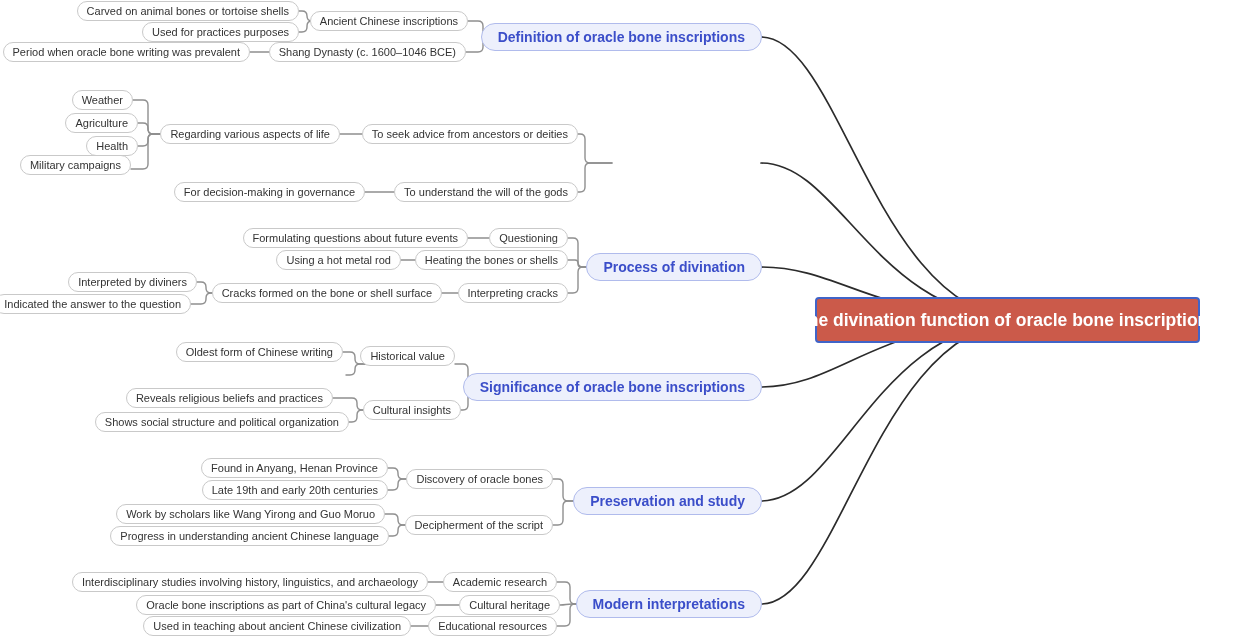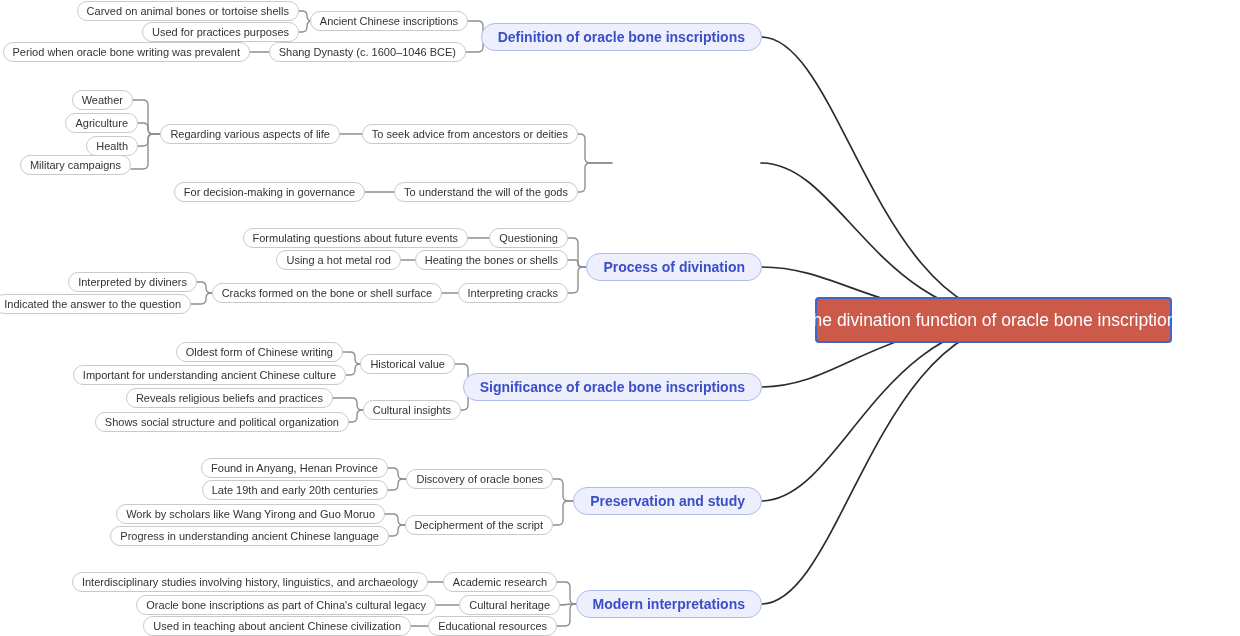--- a/index.html
+++ b/index.html
@@ -14,23 +14,23 @@
     height:20px;padding:0 9px;border-radius:10px;
     background:#ffffff;border:1px solid #c9c9c9;
     color:#333333;font-size:11px;
   }
   .topic{
     height:28px;padding:0 16px;border-radius:14px;
     background:#edf0fc;border:1px solid #b0bbec;
     color:#3b4ec9;font-size:14px;font-weight:bold;
   }
   .root{
-    left:815px;top:297px;width:357px;height:46px;border-radius:4px;
+    left:815px;top:297px;width:385px;height:46px;border-radius:4px;
     background:#cb5a4a;border:2px solid #4064c8;
-    color:#ffffff;font-size:17.5px;
+    color:#ffffff;font-size:17.5px;font-weight:bold;
   }
 </style>
 </head>
 <body>
 
 <div id="canvas">
 
   <svg id="links" width="1240" height="636" viewBox="0 0 1240 636">
     <g fill="none" stroke="#8f8f8f" stroke-width="1.4" stroke-linecap="round">
       <path d="M299 11 H302 Q307 11 307 16 V16 Q307 21 312 21 H337"></path>
@@ -109,22 +109,21 @@
   <div class="node sub" style="right:772px;top:228px">Formulating questions about future events</div>
   <div class="node sub" style="right:672px;top:228px">Questioning</div>
   <div class="node sub" style="right:839px;top:250px">Using a hot metal rod</div>
   <div class="node sub" style="right:672px;top:250px">Heating the bones or shells</div>
   <div class="node sub" style="right:1043px;top:272px">Interpreted by diviners</div>
   <div class="node sub" style="right:1049px;top:294px">Indicated the answer to the question</div>
   <div class="node sub" style="right:798px;top:283px">Cracks formed on the bone or shell surface</div>
   <div class="node sub" style="right:672px;top:283px">Interpreting cracks</div>
 
   <div class="node sub" style="right:897px;top:342px">Oldest form of Chinese writing</div>
-  <div class="node sub" style="right:894px;top:365px">Important for understanding ancient Chinese culture</div>
-  <div class="node sub" style="right:785px;top:354px">Historical value</div>
+  <div class="node sub" style="right:785px;top:346px">Historical value</div>
   <div class="node sub" style="right:907px;top:388px">Reveals religious beliefs and practices</div>
   <div class="node sub" style="right:891px;top:412px">Shows social structure and political organization</div>
   <div class="node sub" style="right:779px;top:400px">Cultural insights</div>
 
   <div class="node sub" style="right:852px;top:458px">Found in Anyang, Henan Province</div>
   <div class="node sub" style="right:852px;top:480px">Late 19th and early 20th centuries</div>
   <div class="node sub" style="right:687px;top:469px">Discovery of oracle bones</div>
   <div class="node sub" style="right:855px;top:504px">Work by scholars like Wang Yirong and Guo Moruo</div>
   <div class="node sub" style="right:851px;top:526px">Progress in understanding ancient Chinese language</div>
   <div class="node sub" style="right:687px;top:515px">Decipherment of the script</div>

